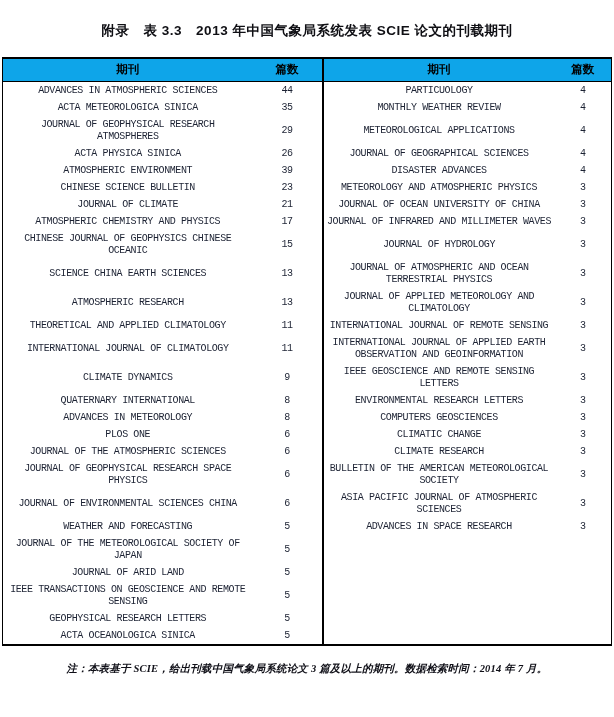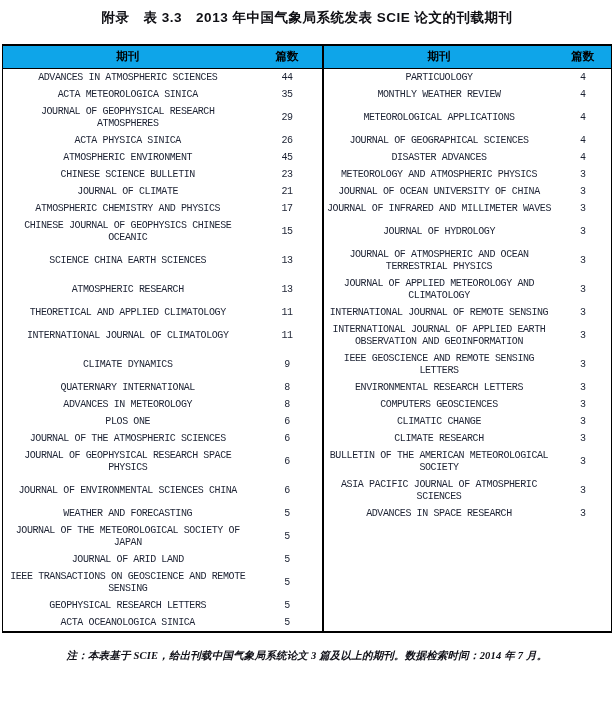--- a/index.html
+++ b/index.html
@@ -1,21 +1,21 @@
 <!DOCTYPE html>
 <html><head>
 <meta charset="utf-8">
 <style>
   html,body { margin:0; padding:0; }
   body {
     width:614px; height:717px; background:#ffffff; position:relative;
     font-family:"Liberation Sans", sans-serif; overflow:hidden;
   }
   .title {
-    text-align:center; padding-top:9px; font-size:13.5px; font-weight:bold;
+    text-align:center; padding-top:22px; font-size:13.5px; font-weight:bold;
     color:#0f0f14; letter-spacing:0.5px;
   }
   table.journals {
     border-collapse:collapse; table-layout:fixed;
     width:609px; margin:17px 0 0 2px;
     border-left:1px solid #000; border-right:1px solid #000;
     border-top:2.5px solid #000; border-bottom:2.5px solid #000;
   }
   th {
     background:#0ea5e9; color:#000; font-size:11.5px; font-weight:bold;
@@ -77,21 +77,21 @@
         <td>4</td>
       </tr>
       <tr>
         <td>ACTA PHYSICA SINICA</td>
         <td class="divider">26</td>
         <td>JOURNAL OF GEOGRAPHICAL SCIENCES</td>
         <td>4</td>
       </tr>
       <tr>
         <td>ATMOSPHERIC ENVIRONMENT</td>
-        <td class="divider">45</td>
+        <td class="divider">39</td>
         <td>DISASTER ADVANCES</td>
         <td>4</td>
       </tr>
       <tr>
         <td>CHINESE SCIENCE BULLETIN</td>
         <td class="divider">23</td>
         <td>METEOROLOGY AND ATMOSPHERIC PHYSICS</td>
         <td>3</td>
       </tr>
       <tr>

